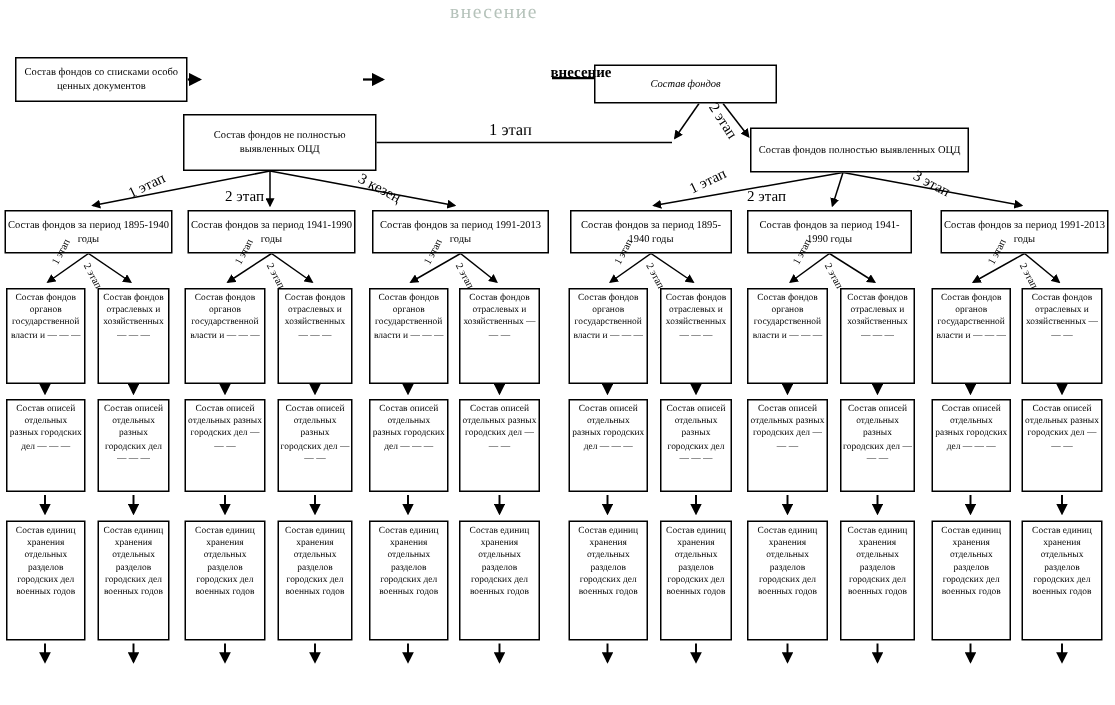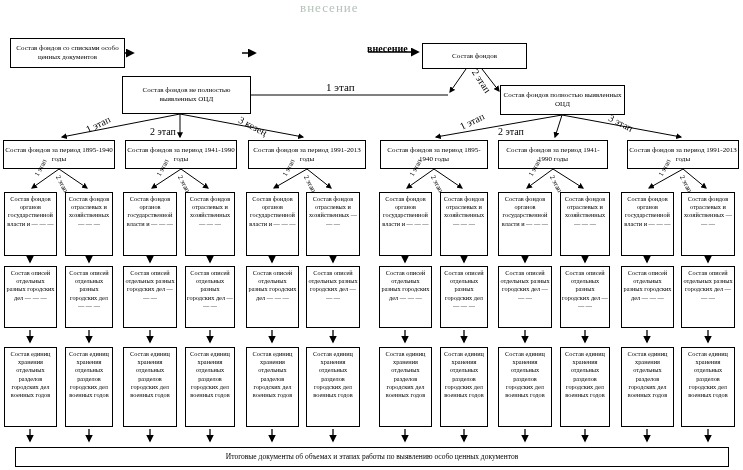--- a/index.html
+++ b/index.html
@@ -130,24 +130,24 @@
   <div class="lbl r tiny" style="left:281px;top:174px;transform:rotate(-62deg);">1 этап</div>
   <div class="lbl r tiny" style="left:309px;top:174px;transform:rotate(62deg);">2 этап</div>
   <div class="lbl r tiny" style="left:408px;top:174px;transform:rotate(-62deg);">1 этап</div>
   <div class="lbl r tiny" style="left:436px;top:174px;transform:rotate(62deg);">2 этап</div>
   <div class="lbl r tiny" style="left:527px;top:174px;transform:rotate(-62deg);">1 этап</div>
   <div class="lbl r tiny" style="left:555px;top:174px;transform:rotate(62deg);">2 этап</div>
   <div class="lbl r tiny" style="left:657px;top:174px;transform:rotate(-62deg);">1 этап</div>
   <div class="lbl r tiny" style="left:685px;top:174px;transform:rotate(62deg);">2 этап</div>
 
   <div class="bx" style="left:10px;top:38px;width:115px;height:30px;">Состав фондов со списками особо ценных документов</div>
-  <div class="bx" style="left:422px;top:43px;width:105px;height:26px;">Состав фондов</div>
+  <div class="bx" style="left:396px;top:43px;width:122px;height:26px;font-style:italic;">Состав фондов</div>
 
   <div class="bx" style="left:122px;top:76px;width:129px;height:38px;">Состав фондов не полностью выявленных ОЦД</div>
-  <div class="bx" style="left:500px;top:85px;width:125px;height:30px;">Состав фондов полностью выявленных ОЦД</div>
+  <div class="bx" style="left:500px;top:85px;width:146px;height:30px;">Состав фондов полностью выявленных ОЦД</div>
 
   <div class="bx" style="left:3px;top:140px;width:112px;height:29px;">Состав фондов за период 1895-1940 годы</div>
   <div class="bx" style="left:125px;top:140px;width:112px;height:29px;">Состав фондов за период 1941-1990 годы</div>
   <div class="bx" style="left:248px;top:140px;width:118px;height:29px;">Состав фондов за период 1991-2013 годы</div>
   <div class="bx" style="left:380px;top:140px;width:108px;height:29px;">Состав фондов за период 1895-1940 годы</div>
   <div class="bx" style="left:498px;top:140px;width:110px;height:29px;">Состав фондов за период 1941-1990 годы</div>
   <div class="bx" style="left:627px;top:140px;width:112px;height:29px;">Состав фондов за период 1991-2013 годы</div>
 
   <div class="bx sm" style="left:4px;top:192px;width:53px;height:64px;">Состав фондов органов государственной власти и — — —</div>
   <div class="bx sm" style="left:65px;top:192px;width:48px;height:64px;">Состав фондов отраслевых и хозяйственных — — —</div>
@@ -181,15 +181,14 @@
   <div class="bx sm" style="left:185px;top:347px;width:50px;height:80px;">Состав единиц хранения отдельных разделов городских дел военных годов</div>
   <div class="bx sm" style="left:246px;top:347px;width:53px;height:80px;">Состав единиц хранения отдельных разделов городских дел военных годов</div>
   <div class="bx sm" style="left:306px;top:347px;width:54px;height:80px;">Состав единиц хранения отдельных разделов городских дел военных годов</div>
   <div class="bx sm" style="left:379px;top:347px;width:53px;height:80px;">Состав единиц хранения отдельных разделов городских дел военных годов</div>
   <div class="bx sm" style="left:440px;top:347px;width:48px;height:80px;">Состав единиц хранения отдельных разделов городских дел военных годов</div>
   <div class="bx sm" style="left:498px;top:347px;width:54px;height:80px;">Состав единиц хранения отдельных разделов городских дел военных годов</div>
   <div class="bx sm" style="left:560px;top:347px;width:50px;height:80px;">Состав единиц хранения отдельных разделов городских дел военных годов</div>
   <div class="bx sm" style="left:621px;top:347px;width:53px;height:80px;">Состав единиц хранения отдельных разделов городских дел военных годов</div>
   <div class="bx sm" style="left:681px;top:347px;width:54px;height:80px;">Состав единиц хранения отдельных разделов городских дел военных годов</div>
 
-  <div class="bx" style="left:15px;top:447px;width:714px;height:20px;font-size:7.5px;">Итоговые документы об объемах и этапах работы по выявлению особо ценных документов</div>
 
 </div>
 
 </body></html>

